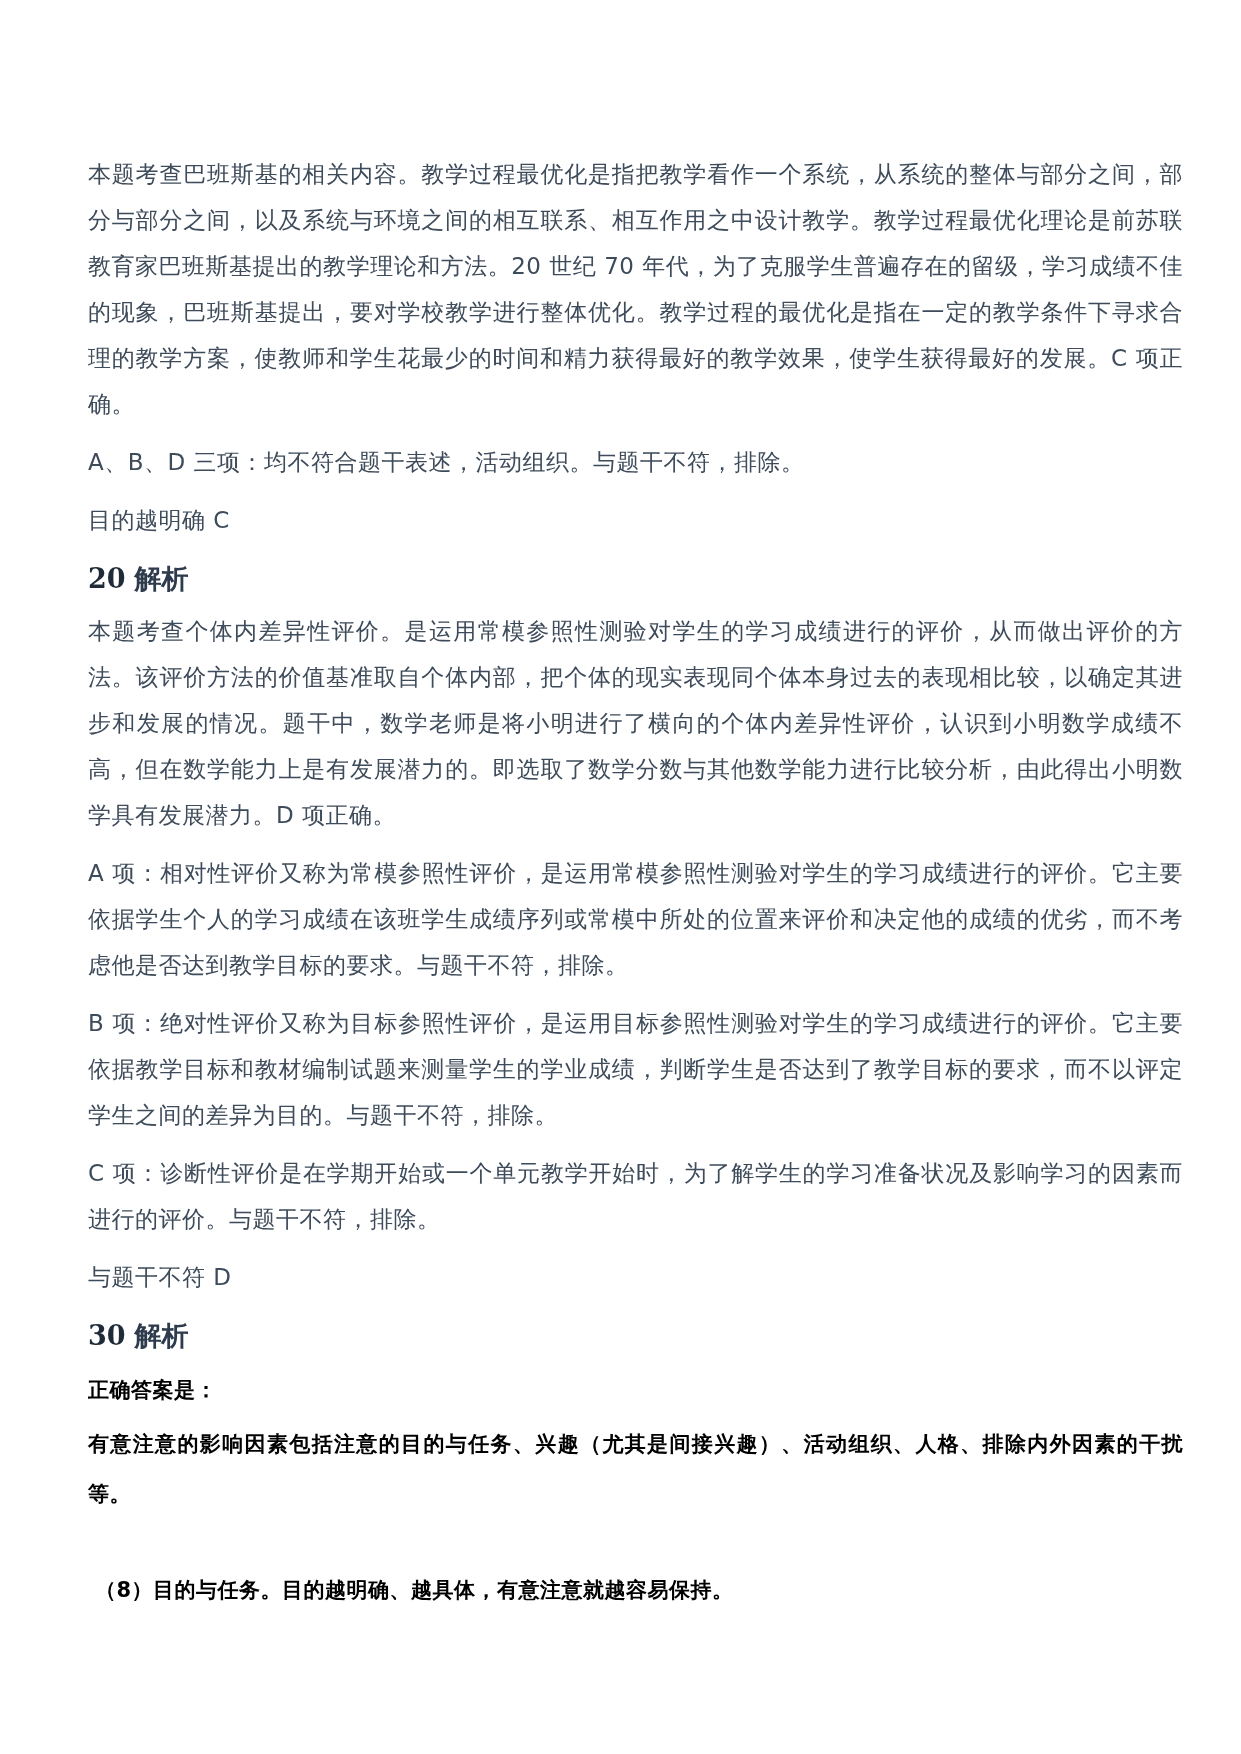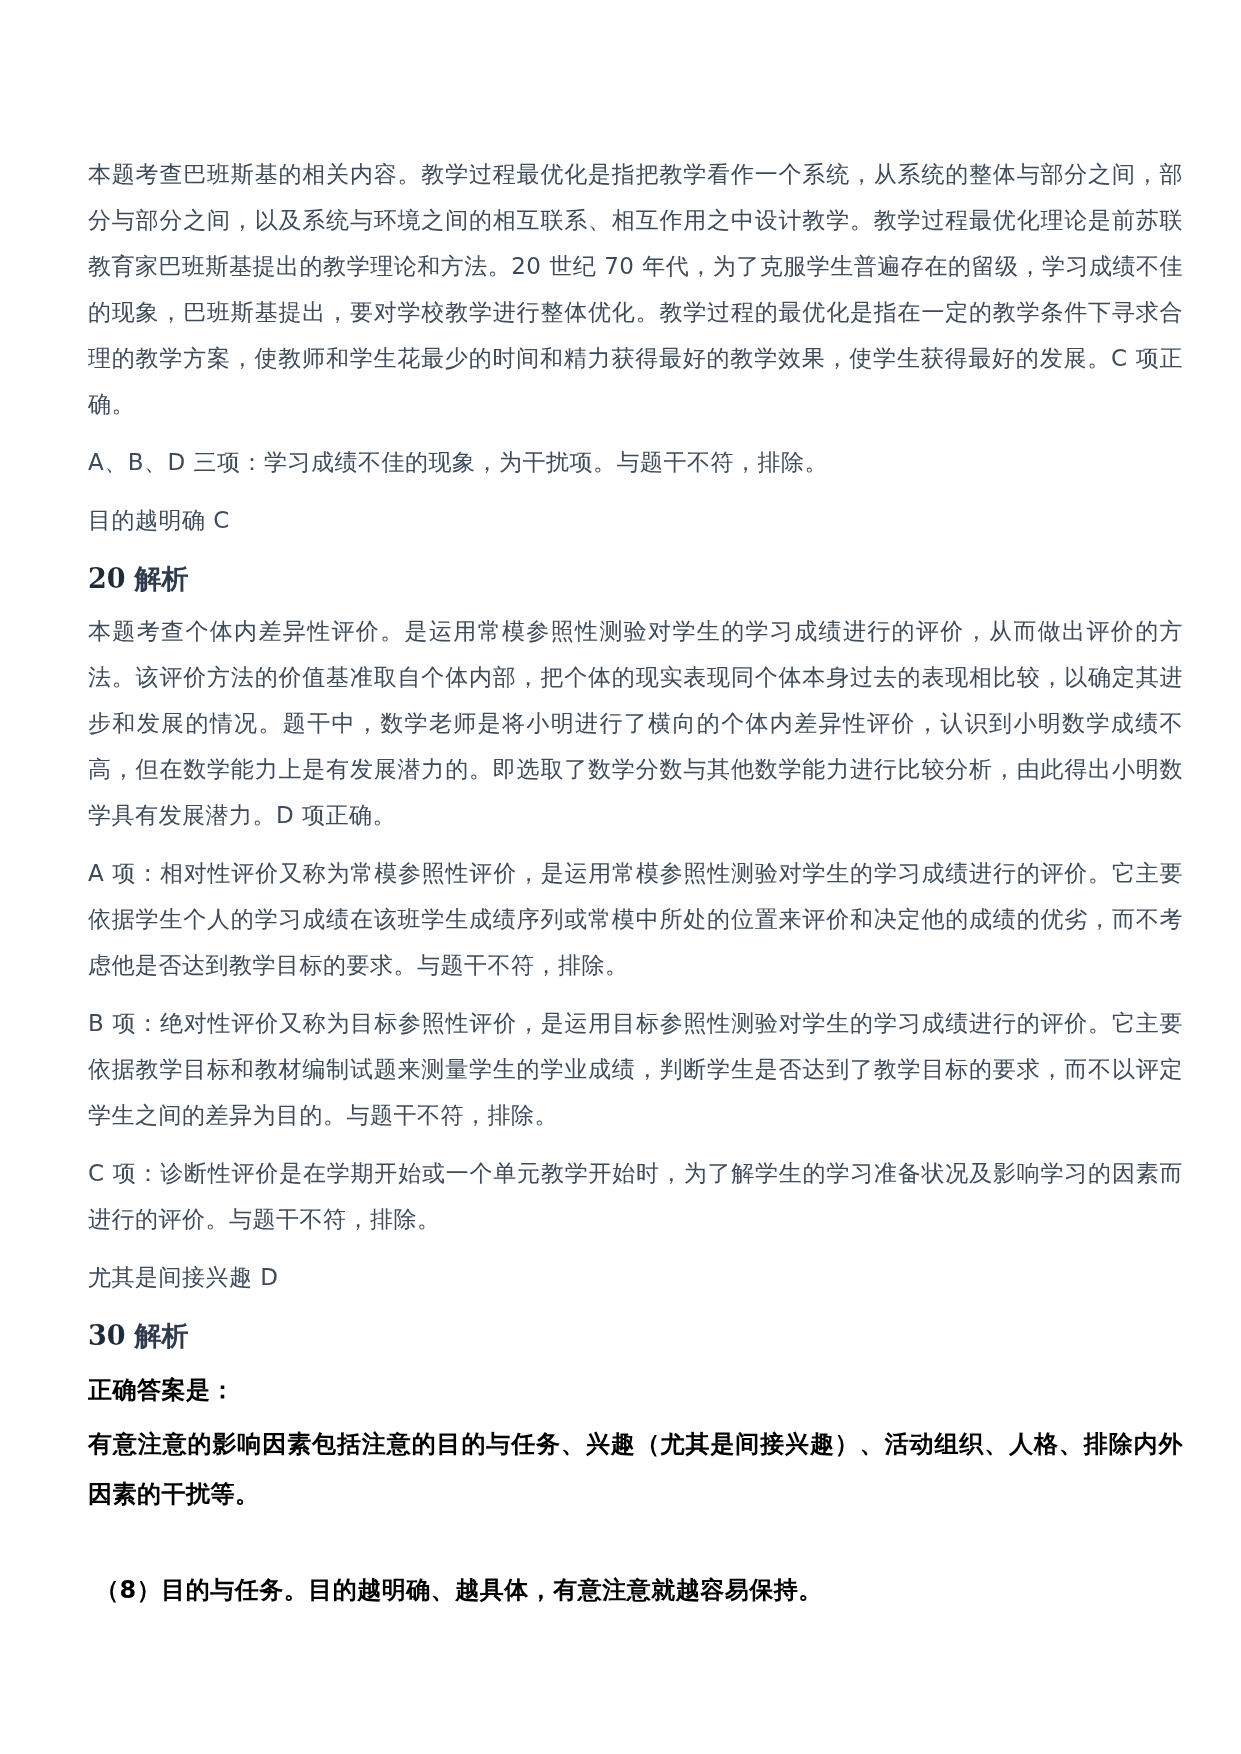--- a/index.html
+++ b/index.html
@@ -41,52 +41,52 @@
     color: var(--heading);
   }
   .heading-number {
     font-family: "DejaVu Serif", "Liberation Serif", serif;
     color: var(--heading-number);
     margin-right: 9px;
     text-align: right;
   }
   .bold-block {
     margin: 0 0 4px 0;
-    font-size: 24px;
+    font-size: 21px;
     line-height: 50px;
     font-weight: 700;
     color: var(--bold-text);
     text-align: justify;
     letter-spacing: 0.5px;
   }
   .answer-point {
     margin-top: 46px;
     padding-left: 7px;
   }
 </style>
 </head>
 <body>
 
 <div class="doc-page">
 
   <section>
     <p class="body-text">本题考查巴班斯基的相关内容。教学过程最优化是指把教学看作一个系统，从系统的整体与部分之间，部分与部分之间，以及系统与环境之间的相互联系、相互作用之中设计教学。教学过程最优化理论是前苏联教育家巴班斯基提出的教学理论和方法。20 世纪 70 年代，为了克服学生普遍存在的留级，学习成绩不佳的现象，巴班斯基提出，要对学校教学进行整体优化。教学过程的最优化是指在一定的教学条件下寻求合理的教学方案，使教师和学生花最少的时间和精力获得最好的教学效果，使学生获得最好的发展。C 项正确。</p>
-    <p class="body-text">A、B、D 三项：学习成绩不佳的现象，为干扰项。与题干不符，排除。</p>
+    <p class="body-text">A、B、D 三项：均不符合题干表述，活动组织。与题干不符，排除。</p>
     <p class="body-text">目的越明确 C</p>
   </section>
 
   <section>
     <h2 class="section-heading">
       <span class="heading-number">20</span><span>解析</span>
     </h2>
     <p class="body-text">本题考查个体内差异性评价。是运用常模参照性测验对学生的学习成绩进行的评价，从而做出评价的方法。该评价方法的价值基准取自个体内部，把个体的现实表现同个体本身过去的表现相比较，以确定其进步和发展的情况。题干中，数学老师是将小明进行了横向的个体内差异性评价，认识到小明数学成绩不高，但在数学能力上是有发展潜力的。即选取了数学分数与其他数学能力进行比较分析，由此得出小明数学具有发展潜力。D 项正确。</p>
     <p class="body-text">A 项：相对性评价又称为常模参照性评价，是运用常模参照性测验对学生的学习成绩进行的评价。它主要依据学生个人的学习成绩在该班学生成绩序列或常模中所处的位置来评价和决定他的成绩的优劣，而不考虑他是否达到教学目标的要求。与题干不符，排除。</p>
     <p class="body-text">B 项：绝对性评价又称为目标参照性评价，是运用目标参照性测验对学生的学习成绩进行的评价。它主要依据教学目标和教材编制试题来测量学生的学业成绩，判断学生是否达到了教学目标的要求，而不以评定学生之间的差异为目的。与题干不符，排除。</p>
     <p class="body-text">C 项：诊断性评价是在学期开始或一个单元教学开始时，为了解学生的学习准备状况及影响学习的因素而进行的评价。与题干不符，排除。</p>
-    <p class="body-text">尤其是间接兴趣 D</p>
+    <p class="body-text">与题干不符 D</p>
   </section>
 
   <section>
     <h2 class="section-heading">
       <span class="heading-number">30</span><span>解析</span>
     </h2>
     <p class="bold-block">正确答案是：</p>
     <p class="bold-block">有意注意的影响因素包括注意的目的与任务、兴趣（尤其是间接兴趣）、活动组织、人格、排除内外因素的干扰等。</p>
     <p class="bold-block answer-point">（8）目的与任务。目的越明确、越具体，有意注意就越容易保持。</p>
   </section>

